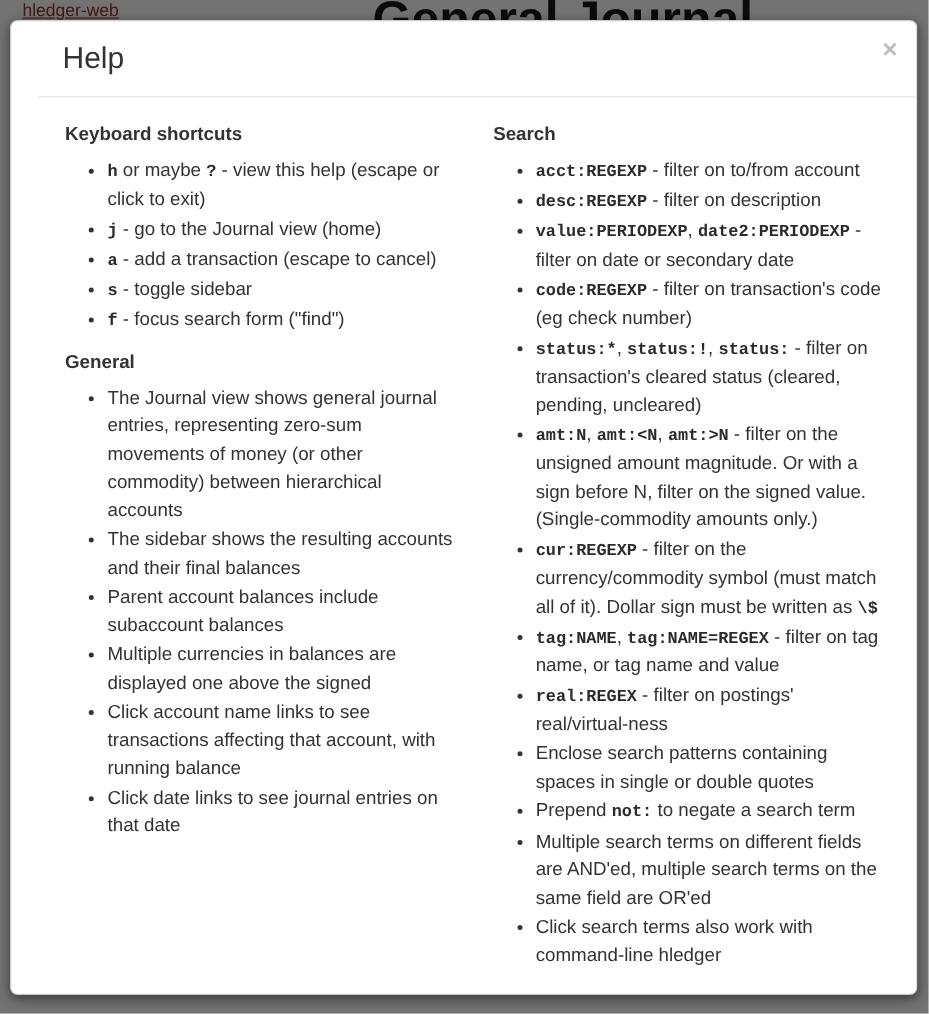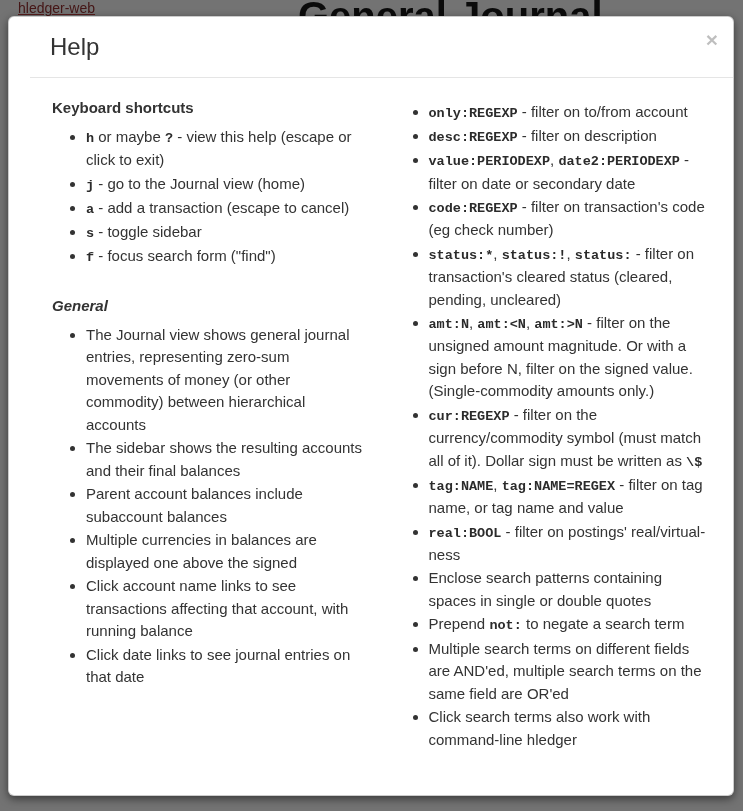--- a/index.html
+++ b/index.html
@@ -58,21 +58,21 @@
     display: flex;
     gap: 26px;
     overflow: hidden;
   }
   .help-col { flex: 1 1 0; min-width: 0; }
 
   .section-heading {
     font-size: 15px; font-weight: bold; color: #333;
     margin: 2px 0 10px;
   }
-  .help-list + .section-heading { margin-top: 28px; font-style: italic; }
+  .help-list + .section-heading { margin-top: 12px; }
   .help-list {
     margin: 4px; padding-left: 30px;
     font-size: 15px; color: #333; line-height: 1.5;
   }
   .help-list li { margin: 0 0 1px; }
   .help-list code {
     font-family: "Liberation Mono", "DejaVu Sans Mono", monospace;
     font-weight: bold;
     font-size: 13.5px;
     color: #2b2b2b;
@@ -108,30 +108,31 @@
         <ul class="help-list">
           <li>The Journal view shows general journal entries, representing zero-sum movements of money (or other commodity) between hierarchical accounts</li>
           <li>The sidebar shows the resulting accounts and their final balances</li>
           <li>Parent account balances include subaccount balances</li>
           <li>Multiple currencies in balances are displayed one above the signed</li>
           <li>Click account name links to see transactions affecting that account, with running balance</li>
           <li>Click date links to see journal entries on that date</li>
         </ul>
       </div>
     <div class="help-col">
+        <h3 class="section-heading">Search</h3>
         <ul class="help-list">
-          <li><code>only:REGEXP</code> - filter on to/from account</li>
+          <li><code>acct:REGEXP</code> - filter on to/from account</li>
           <li><code>desc:REGEXP</code> - filter on description</li>
           <li><code>value:PERIODEXP</code>, <code>date2:PERIODEXP</code> - filter on date or secondary date</li>
           <li><code>code:REGEXP</code> - filter on transaction's code (eg check number)</li>
           <li><code>status:*</code>, <code>status:!</code>, <code>status:</code> - filter on transaction's cleared status (cleared, pending, uncleared)</li>
           <li><code>amt:N</code>, <code>amt:&lt;N</code>, <code>amt:&gt;N</code> - filter on the unsigned amount magnitude. Or with a sign before N, filter on the signed value. (Single-commodity amounts only.)</li>
           <li><code>cur:REGEXP</code> - filter on the currency/commodity symbol (must match all of it). Dollar sign must be written as <code>\$</code></li>
           <li><code>tag:NAME</code>, <code>tag:NAME=REGEX</code> - filter on tag name, or tag name and value</li>
-          <li><code>real:BOOL</code> - filter on postings' real/virtual-ness</li>
+          <li><code>real:REGEX</code> - filter on postings' real/virtual-ness</li>
           <li>Enclose search patterns containing spaces in single or double quotes</li>
           <li>Prepend <code>not:</code> to negate a search term</li>
           <li>Multiple search terms on different fields are AND'ed, multiple search terms on the same field are OR'ed</li>
           <li>Click search terms also work with command-line hledger</li>
         </ul>
       </div>
   </div>
 </div>
 
 </body></html>

